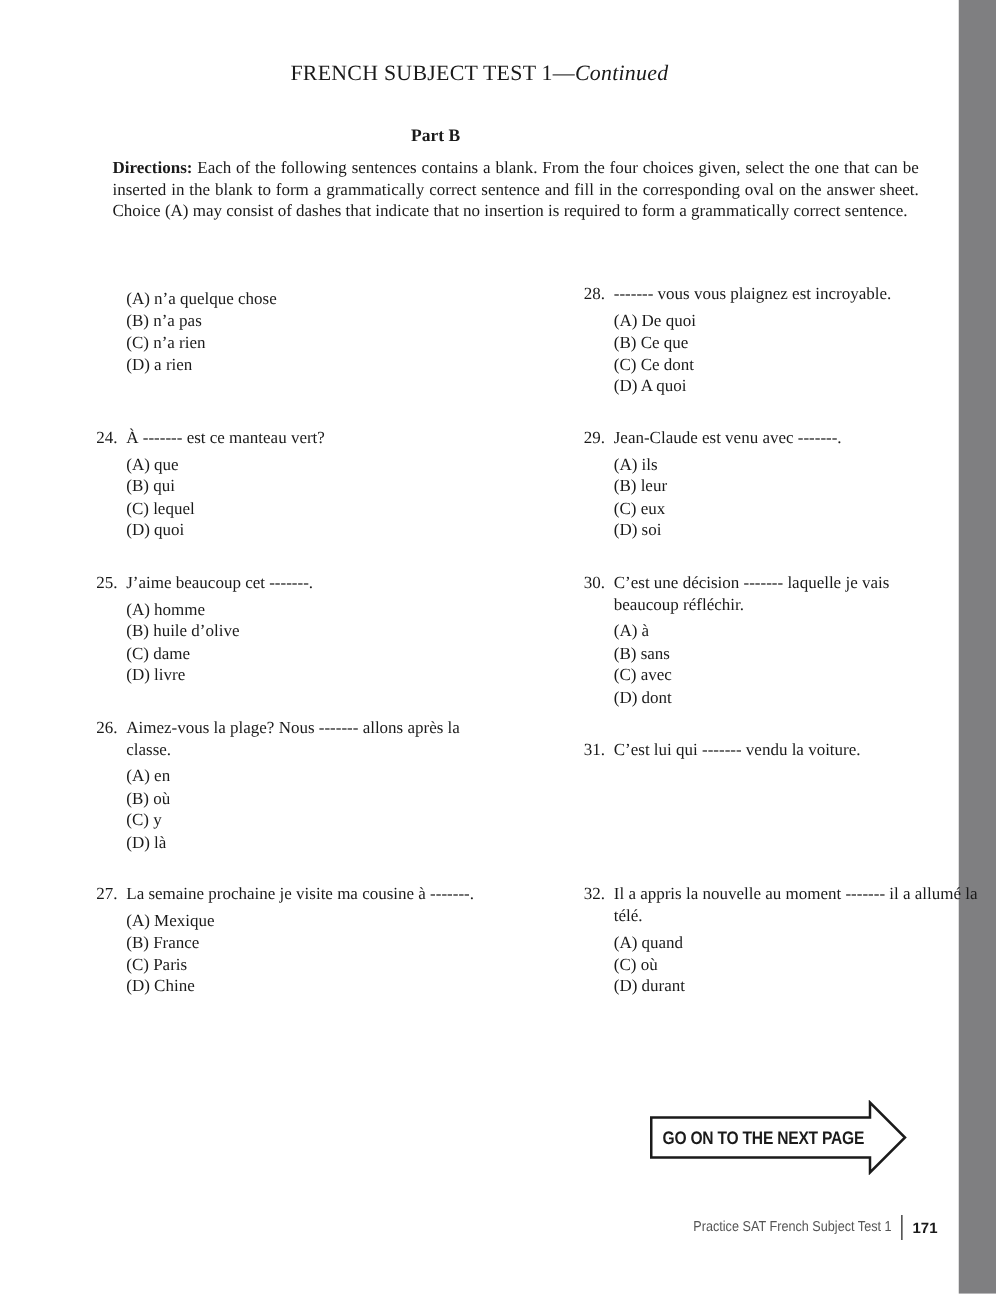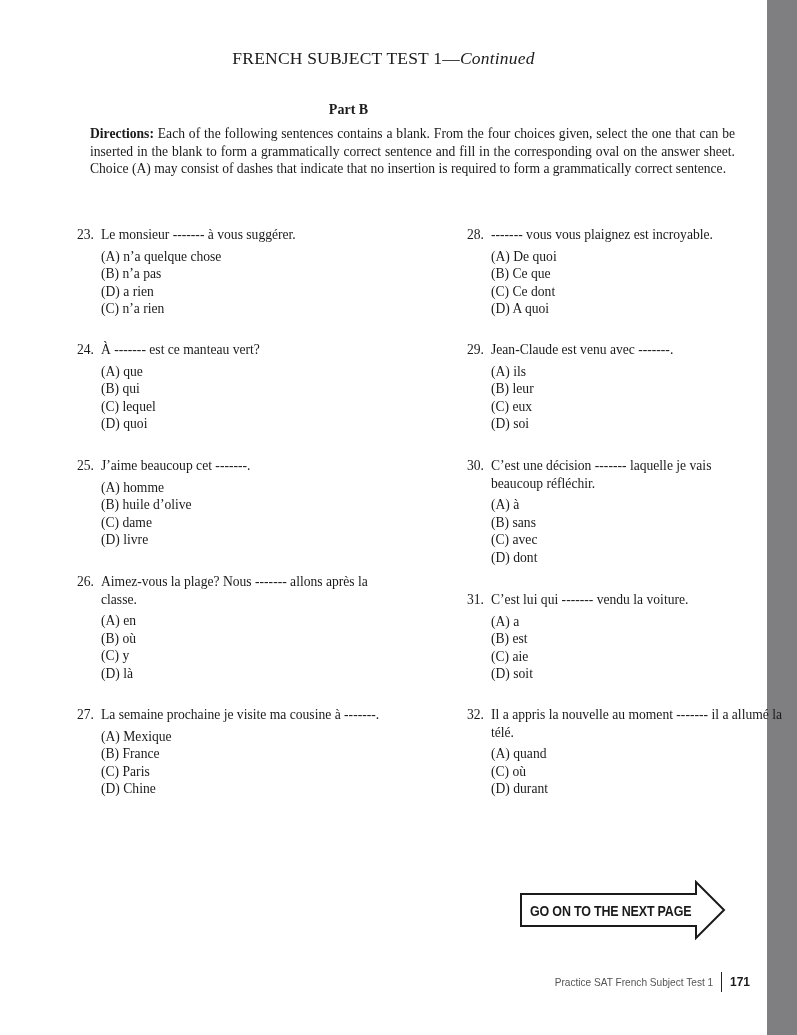--- a/index.html
+++ b/index.html
@@ -54,26 +54,25 @@
 
 <div class="side-bar"></div>
 
 <div class="page-title"><span>FRENCH SUBJECT TEST 1</span><span>—</span><span class="cont">Continued</span></div>
 
 <div class="part-title">Part B</div>
 
 <div class="directions"><b>Directions:</b><span> Each of the following sentences contains a blank. From the four choices given, select the one that can be inserted in the blank to form a grammatically correct sentence and fill in the corresponding oval on the answer sheet. Choice (A) may consist of dashes that indicate that no insertion is required to form a grammatically correct sentence.</span></div>
 
 <div class="question col-left" style="top:226px">
-  <div class="stem"><span class="qnum">23.</span><span>Le monsieur ------- à vous suggérer.</span></div>
   <div class="choices">
     <span class="choice">(A) n’a quelque chose</span>
     <span class="choice">(B) n’a pas</span>
+    <span class="choice">(C) n’a rien</span>
     <span class="choice">(D) a rien</span>
-    <span class="choice">(C) n’a rien</span>
   </div>
 </div>
 
 <div class="question col-left" style="top:341px">
   <div class="stem"><span class="qnum">24.</span><span>À ------- est ce manteau vert?</span></div>
   <div class="choices">
     <span class="choice">(A) que</span>
     <span class="choice">(B) qui</span>
     <span class="choice">(C) lequel</span>
     <span class="choice">(D) quoi</span>
@@ -135,26 +134,20 @@
   <div class="choices">
     <span class="choice">(A) à</span>
     <span class="choice">(B) sans</span>
     <span class="choice">(C) avec</span>
     <span class="choice">(D) dont</span>
   </div>
 </div>
 
 <div class="question col-right" style="top:591px">
   <div class="stem"><span class="qnum">31.</span><span>C’est lui qui ------- vendu la voiture.</span></div>
-  <div class="choices">
-    <span class="choice">(A) a</span>
-    <span class="choice">(B) est</span>
-    <span class="choice">(C) aie</span>
-    <span class="choice">(D) soit</span>
-  </div>
 </div>
 
 <div class="question col-right" style="top:706px">
   <div class="stem"><span class="qnum">32.</span><span>Il a appris la nouvelle au moment ------- il a allumé la télé.</span></div>
   <div class="choices">
     <span class="choice">(A) quand</span>
     <span class="choice">(C) où</span>
     <span class="choice">(D) durant</span>
   </div>
 </div>

